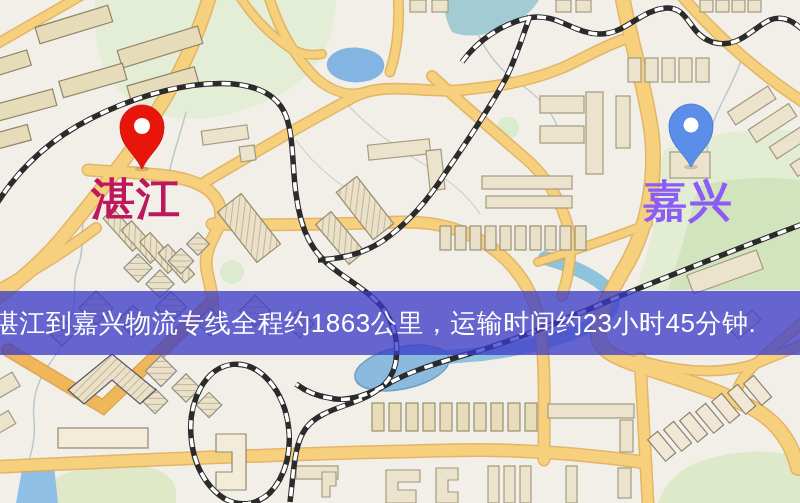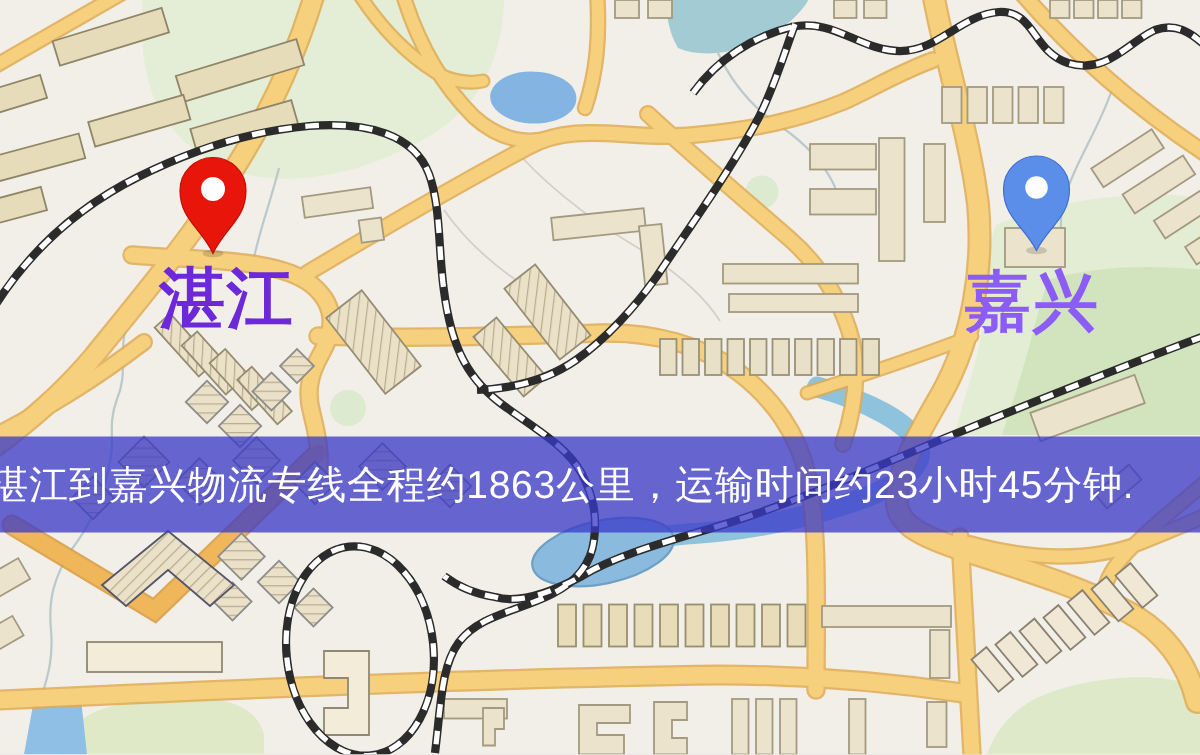--- a/index.html
+++ b/index.html
@@ -3,21 +3,21 @@
 <meta charset="utf-8">
 <style>
   html,body{margin:0;padding:0;background:#e8e8e8;}
   .stage{position:relative;width:800px;height:503px;overflow:hidden;
          font-family:"Liberation Sans","DejaVu Sans",sans-serif;background:#f2efe8;}
   svg{position:absolute;left:0;top:0;display:block;}
   .city-label{position:absolute;width:120px;text-align:center;
       font-family:"Liberation Serif","DejaVu Serif",serif;
       font-weight:bold;font-size:44px;line-height:44px;letter-spacing:1px;
       pointer-events:none;white-space:nowrap;}
-  .label-origin{left:76px;top:178px;color:#6d28d9;text-align:right;}
+  .label-origin{left:76px;top:178px;color:#be185d;}
   .label-dest{left:628px;top:180px;color:#8b5cf6;}
   .banner{position:absolute;left:0;top:291px;width:800px;height:64px;
       background:rgba(58,58,200,0.76);display:flex;align-items:center;
       justify-content:center;z-index:2;}
   .banner-text{color:#ffffff;font-size:26px;letter-spacing:0.5px;
       padding-right:51px;white-space:nowrap;
       font-family:"Liberation Sans","DejaVu Sans",sans-serif;}
 </style>
 </head>
 <body>

